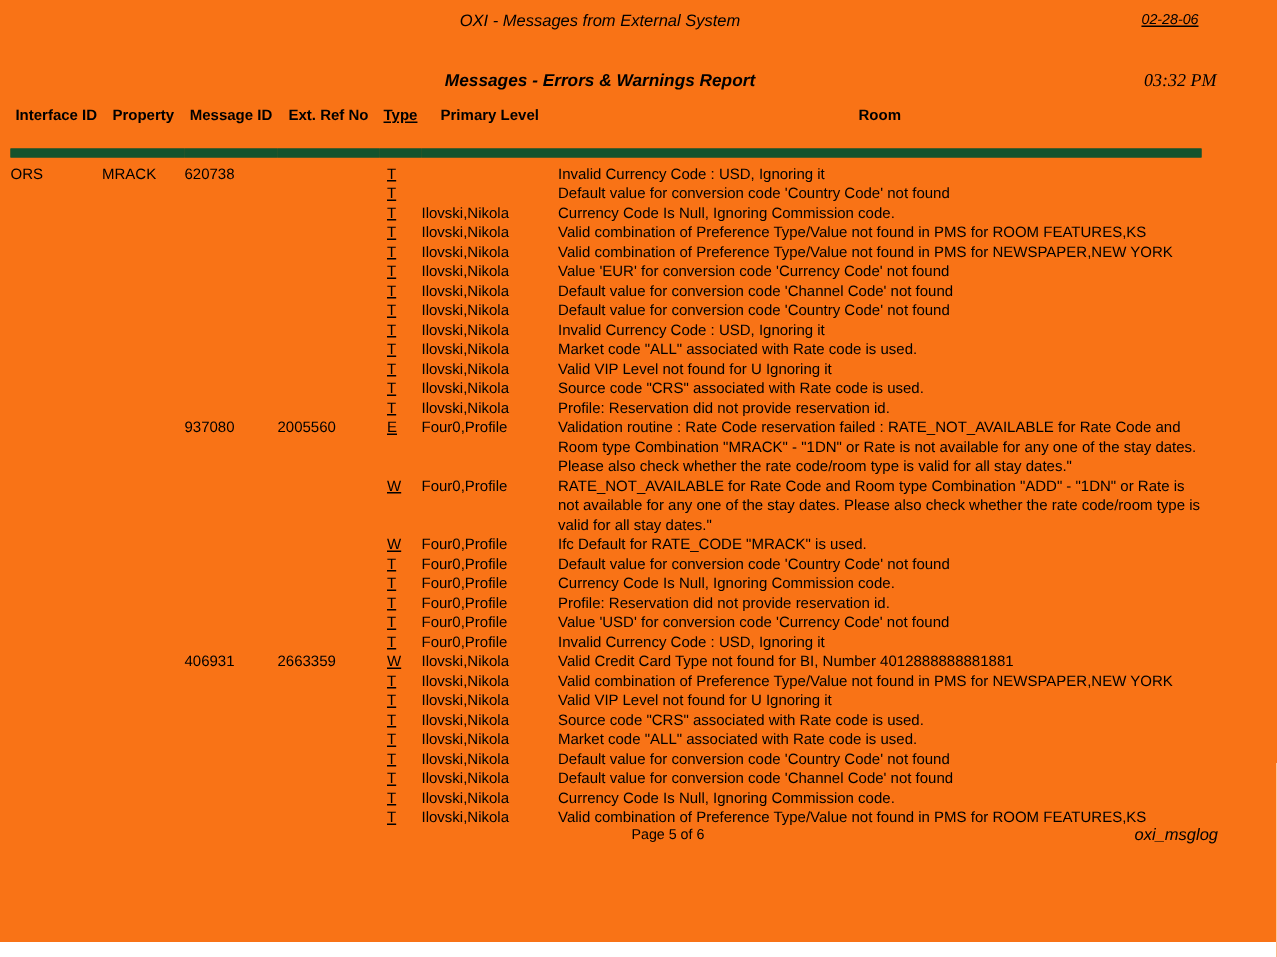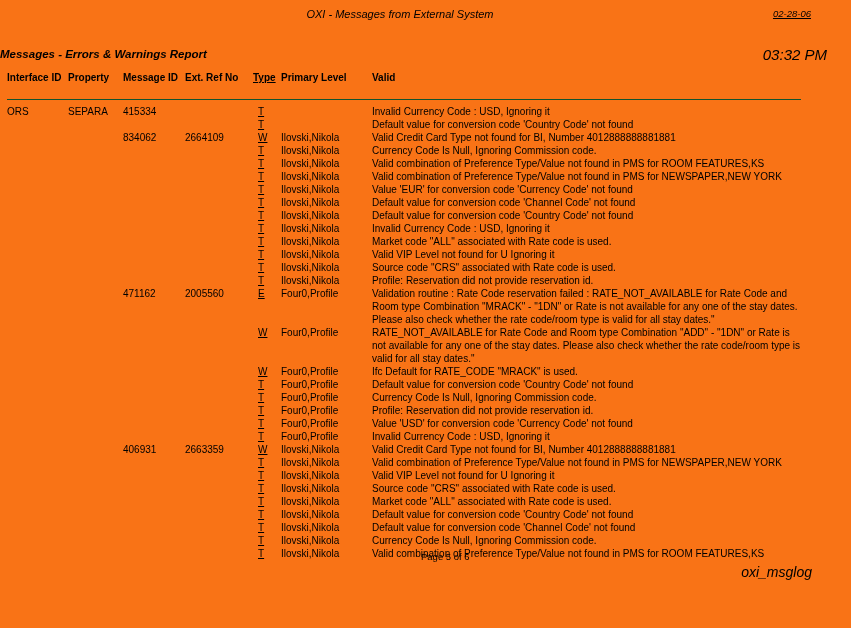--- a/index.html
+++ b/index.html
@@ -21,56 +21,57 @@
     top: 8px;
     left: 0;
     width: 800px;
     text-align: center;
     font-style: italic;
     font-size: 11px;
   }
   .report-date {
     position: absolute;
     top: 8px;
-    right: 40px;
+    right: 52px;
     font-style: italic;
     font-size: 9.5px;
     text-decoration: underline;
   }
   .report-subtitle {
     position: absolute;
     top: 48px;
     left: 0;
     width: 800px;
-    text-align: left;
+    text-align: center;
     font-style: italic;
     font-weight: bold;
     font-size: 11.5px;
   }
   .report-time {
     position: absolute;
     top: 46px;
-    right: 24px;
+    right: 40px;
     font-style: italic;
-    font-size: 15px;
+    font-size: 12px;
+    font-family: Liberation Serif, serif;
   }
   table.report {
     position: absolute;
     top: 72px;
     left: 7px;
     width: 794px;
     border-collapse: collapse;
     table-layout: fixed;
   }
   table.report th {
-    text-align: left;
+    text-align: center;
     font-size: 10px;
     font-weight: bold;
     padding: 0 0 16px 0;
-    border-bottom: 1px solid #14532d;
+    border-bottom: 6px solid #14532d;
     vertical-align: bottom;
     white-space: nowrap;
     overflow: visible;
   }
   table.report td {
     font-size: 10px;
     line-height: 13px;
     vertical-align: top;
     padding: 0;
     word-wrap: break-word;
@@ -84,22 +85,21 @@
     position: absolute;
     top: 551px;
     left: 421px;
     font-size: 9.5px;
   }
   .footer-id {
     position: absolute;
     top: 551px;
     right: 39px;
     font-style: italic;
-    font-size: 14px;
-    margin-top: 13px;
+    font-size: 11px;
   }
 </style>
 </head>
 <body>
 
 <div class="page">
 
   <div class="report-title">OXI - Messages from External System</div>
   <div class="report-date">02-28-06</div>
   <div class="report-subtitle">Messages - Errors &amp; Warnings Report</div>
@@ -116,54 +116,45 @@
       <col style="width:429px">
     </colgroup>
     <thead>
       <tr>
           <th class="col-interface-id">Interface ID</th>
           <th class="col-property">Property</th>
           <th class="col-message-id">Message ID</th>
           <th class="col-ext-ref-no">Ext. Ref No</th>
           <th class="col-type">Type</th>
           <th class="col-primary-info">Primary Level</th>
-          <th class="col-text">Valid</th>
+          <th class="col-text">Room</th>
         </tr>
     </thead>
     <tbody>
         <tr>
           <td class="col-interface-id">ORS</td>
-          <td class="col-property">SEPARA</td>
-          <td class="col-message-id">415334</td>
+          <td class="col-property">MRACK</td>
+          <td class="col-message-id">620738</td>
           <td class="col-ext-ref-no"></td>
           <td class="col-type">T</td>
           <td class="col-primary-info"></td>
           <td class="col-text">Invalid Currency Code : USD, Ignoring it</td>
         </tr>
         <tr>
           <td class="col-interface-id"></td>
           <td class="col-property"></td>
           <td class="col-message-id"></td>
           <td class="col-ext-ref-no"></td>
           <td class="col-type">T</td>
           <td class="col-primary-info"></td>
           <td class="col-text">Default value for conversion code 'Country Code' not found</td>
         </tr>
         <tr>
           <td class="col-interface-id"></td>
           <td class="col-property"></td>
-          <td class="col-message-id">834062</td>
-          <td class="col-ext-ref-no">2664109</td>
-          <td class="col-type">W</td>
-          <td class="col-primary-info">Ilovski,Nikola</td>
-          <td class="col-text">Valid Credit Card Type not found for BI, Number 4012888888881881</td>
-        </tr>
-        <tr>
-          <td class="col-interface-id"></td>
-          <td class="col-property"></td>
           <td class="col-message-id"></td>
           <td class="col-ext-ref-no"></td>
           <td class="col-type">T</td>
           <td class="col-primary-info">Ilovski,Nikola</td>
           <td class="col-text">Currency Code Is Null, Ignoring Commission code.</td>
         </tr>
         <tr>
           <td class="col-interface-id"></td>
           <td class="col-property"></td>
           <td class="col-message-id"></td>
@@ -249,21 +240,21 @@
           <td class="col-property"></td>
           <td class="col-message-id"></td>
           <td class="col-ext-ref-no"></td>
           <td class="col-type">T</td>
           <td class="col-primary-info">Ilovski,Nikola</td>
           <td class="col-text">Profile: Reservation did not provide reservation id.</td>
         </tr>
         <tr>
           <td class="col-interface-id"></td>
           <td class="col-property"></td>
-          <td class="col-message-id">471162</td>
+          <td class="col-message-id">937080</td>
           <td class="col-ext-ref-no">2005560</td>
           <td class="col-type">E</td>
           <td class="col-primary-info">Four0,Profile</td>
           <td class="col-text">Validation routine : Rate Code reservation failed : RATE_NOT_AVAILABLE for Rate Code and Room type Combination "MRACK" - "1DN" or Rate is not available for any one of the stay dates. Please also check whether the rate code/room type is valid for all stay dates."</td>
         </tr>
         <tr>
           <td class="col-interface-id"></td>
           <td class="col-property"></td>
           <td class="col-message-id"></td>
           <td class="col-ext-ref-no"></td>

